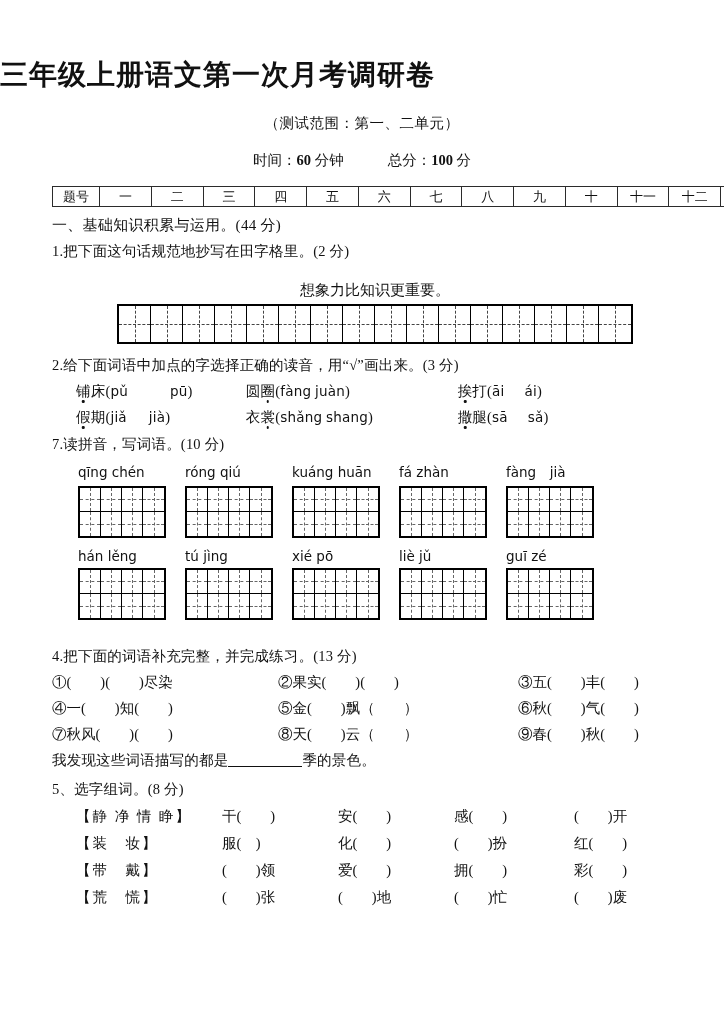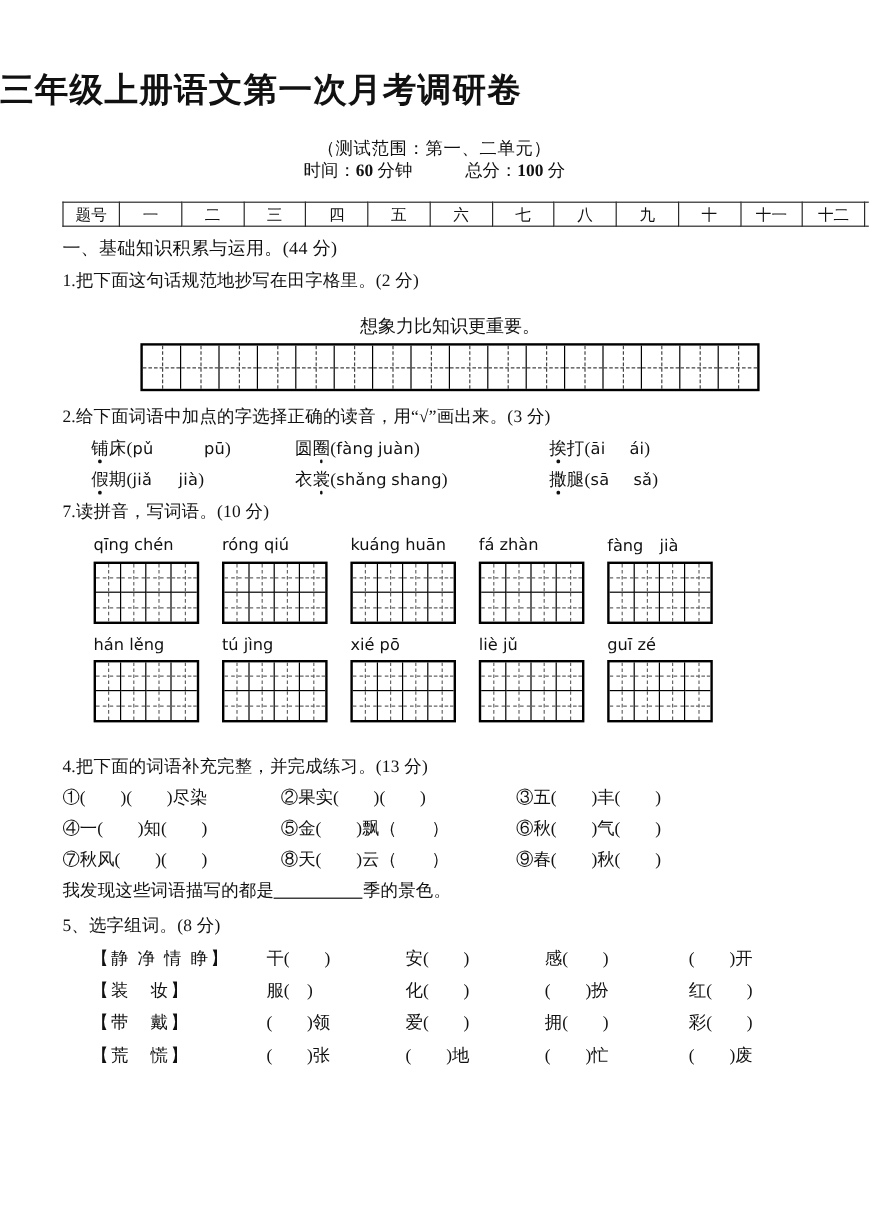--- a/index.html
+++ b/index.html
@@ -36,20 +36,21 @@
   }
   .subtitle {
     text-align: center;
     font-size: 14.5px;
     margin-top: 22px;
     letter-spacing: .5px;
   }
   .meta {
     text-align: center;
     font-size: 14.5px;
+    margin-top: 18px;
   }
   .meta .b { font-weight: bold; }
   .meta .gap { display: inline-block; width: 44px; }
 
   
   .score-wrap {
     margin: 16px auto 0 auto;
     width: 620px;
   }
   table.score {
@@ -180,20 +181,21 @@
     border-bottom: 1px solid #111;
     height: 1em;
     vertical-align: -2px;
   }
 
   
   .fill-row {
     font-size: 14.5px;
     margin-top: 7px;
     display: flex;
+    gap: 44px;
   }
   .fill-item { display: inline-block; }
   .fill-row .c1 { width: 182px; }
   .fill-row .c2 { width: 196px; }
   .fill-row .c3 { width: 180px; }
 
   
   .choose-row {
     font-size: 14.5px;
     margin-top: 8px;

